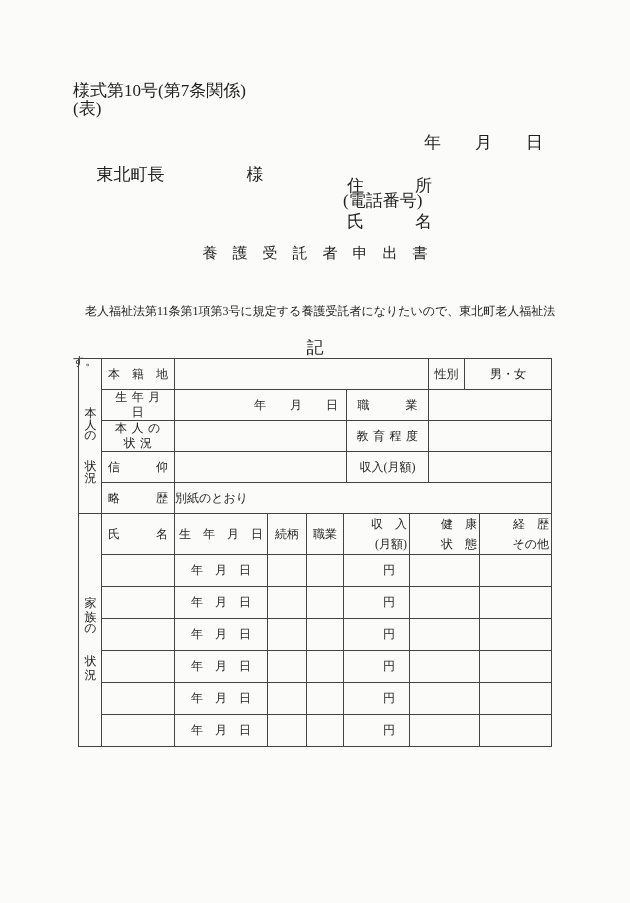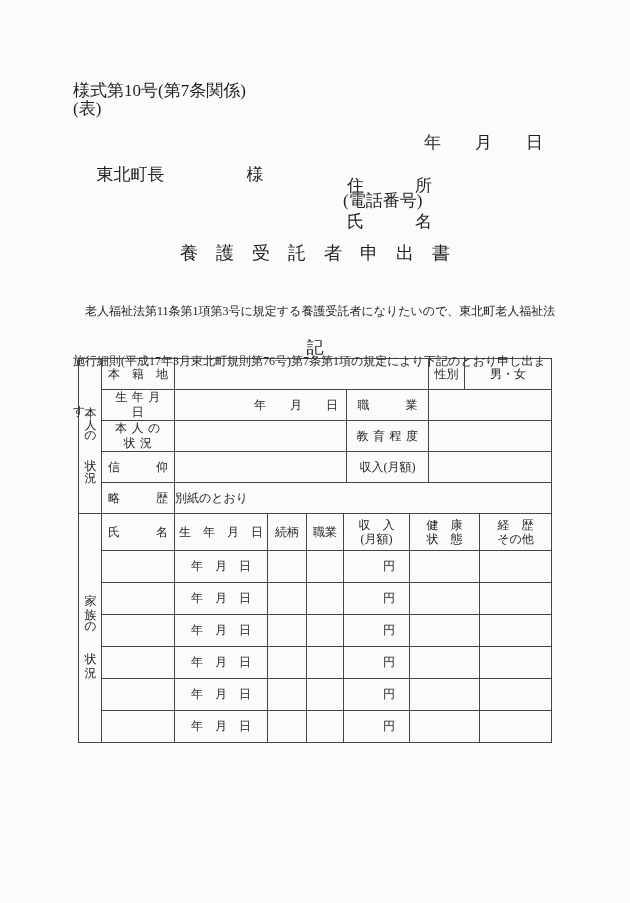--- a/index.html
+++ b/index.html
@@ -15,21 +15,21 @@
 
   .form-number { left: 73px; top: 84px; }
   .side-label  { left: 73px; top: 102px; }
   .date-line   { right: 87px; top: 136px; }
   .addressee-line { left: 88px; top: 154px; }
   .addressee-honorific { margin-left: 82px; }
   .address-label { left: 347px; top: 179px; }
   .phone-label   { left: 343px; top: 194px; }
   .name-label    { left: 347px; top: 215px; }
 
-  .doc-title { left: 0; top: 246px; width: 630px; text-align: center; font-size: 18px; }
+  .doc-title { left: 0; top: 246px; width: 630px; text-align: center; font-size: 15px; }
 
   .body-text { left: 73px; top: 272px; width: 486px; font-size: 12px; }
   .body-text div { line-height: 22px; white-space: pre; }
 
   .ki-label { left: 0; top: 341px; width: 630px; text-align: center; }
 
   .form-table { position: absolute; left: 78px; top: 358px; width: 473px; }
   table {
     border-collapse: collapse;
     table-layout: fixed;
@@ -56,42 +56,41 @@
     letter-spacing: 13px;
     display: inline-block;
     padding-top: 4px;
   }
   .t2 td.vlabel span { letter-spacing: 15px; }
 
   td.ls { letter-spacing: 4.5px; padding-left: 6px; }
   td.left  { text-align: left;  padding-left: 0; }
   td.right { text-align: right; padding-right: 8px; }
   td.yen   { text-align: right; padding-right: 14px; }
-  td.two-line { white-space: pre-line; line-height: 14px; }
+  td.two-line { white-space: pre-line; line-height: 20px; text-align: right; }
 </style>
 </head>
 <body>
 
 <div class="abs form-number">様式第10号(第7条関係)</div>
 <div class="abs side-label">(表)</div>
 <div class="abs date-line">年　　月　　日</div>
 
 <div class="abs addressee-line">
   <span>東北町長</span><span class="addressee-honorific">様</span>
 </div>
 
 <div class="abs address-label">住　　　所</div>
 <div class="abs phone-label">(電話番号)</div>
 <div class="abs name-label">氏　　　名</div>
 
 <div class="abs doc-title">養　護　受　託　者　申　出　書</div>
 
 <div class="abs body-text">
   <div>　老人福祉法第11条第1項第3号に規定する養護受託者になりたいので、東北町老人福祉法</div>
-  <div>施行細則(平成17年3月東北町規則第76号)第7条第1項の規定により下記のとおり申し出ま</div>
   <div>す。</div>
 </div>
 
 <div class="abs ki-label">記</div>
 
 <div class="form-table">
 
   <table class="t1">
     <colgroup>
       <col style="width:23px">

